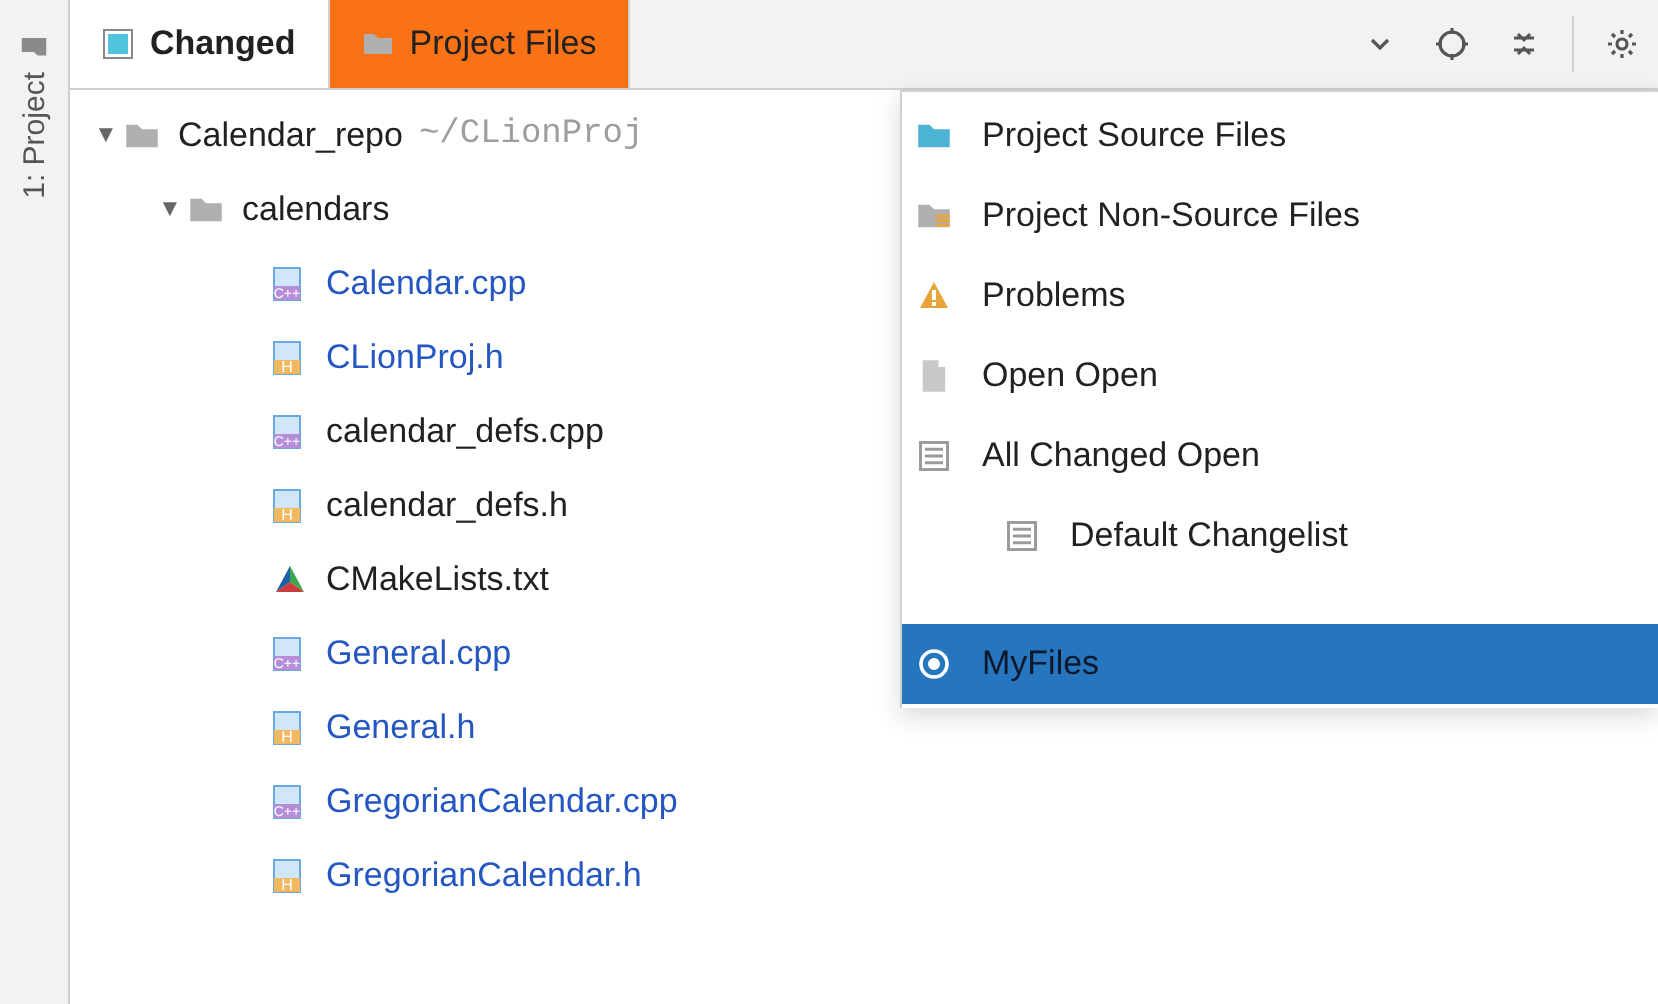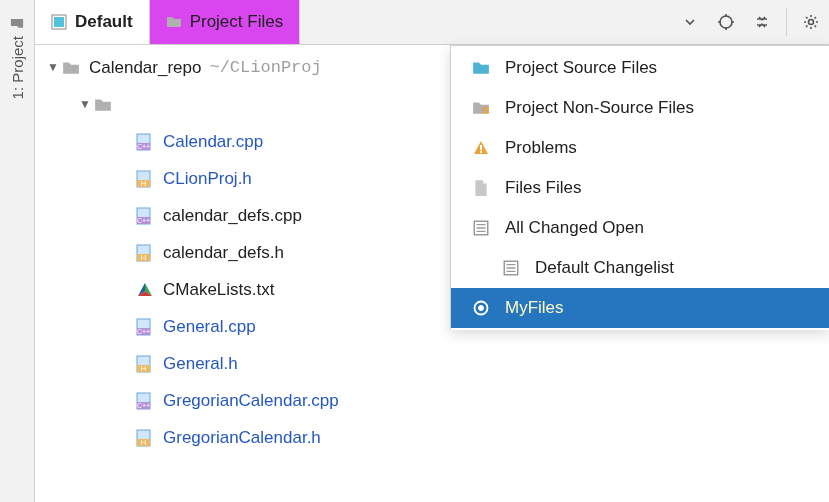--- a/index.html
+++ b/index.html
@@ -53,21 +53,21 @@
     align-items: center;
     background: #f2f2f2;
   }
   .tab {
     height: 100%;
     display: flex;
     align-items: center;
     gap: 8px;
     padding: 0 16px;
     border-right: 1px solid #d0d0d0;
-    background: #d946ef;
+    background: #f97316;
     cursor: pointer;
   }
   .tab.active {
     background: #ffffff;
     font-weight: 600;
   }
   .spacer { flex: 1; }
   .header-btn {
     width: 32px; height: 32px;
     display: flex; align-items: center; justify-content: center;
@@ -118,28 +118,29 @@
     background: #fff;
     border-top: 1px solid #d0d0d0;
     border-left: 1px solid #d0d0d0;
     box-shadow: 0 4px 12px rgba(0,0,0,.15);
     padding: 2px 0;
   }
   .popup-item {
     height: 40px;
     display: flex;
     align-items: center;
-    padding: 0 20px;
+    padding: 0 6px;
     gap: 12px;
     cursor: pointer;
   }
   .popup-item.indent { padding-left: 50px; gap: 12px; }
   .popup-item.selected {
     background: #2675bf;
-    color: #fef9c3;
+    color: #0f172a;
+    margin-top: 24px;
   }
   .popup-item.selected svg circle,
   .popup-item.selected svg path { stroke: #fff; }
 
   svg { display: block; }
 </style>
 </head>
 <body>
 
 <div class="tool-window-strip">
@@ -152,21 +153,21 @@
 </div>
 
 <div class="panel">
 
   <div class="panel-header">
     <div class="tab active">
       <svg width="16" height="16" viewBox="0 0 16 16">
           <rect x="1" y="1" width="14" height="14" fill="none" stroke="#888"></rect>
           <rect x="3" y="3" width="10" height="10" fill="#52c3df"></rect>
         </svg>
-      <span>Default</span>
+      <span>Changed</span>
     </div>
     <div class="tab">
       <svg width="16" height="16" viewBox="0 0 16 16">
           <path fill="#b0b0b0" d="M1 3h5l2 2h7v8H1z"></path>
         </svg>
       <span>Project Files</span>
     </div>
     <div class="spacer"></div>
     <div class="header-btn">
       <svg width="14" height="14" viewBox="0 0 14 14">
@@ -206,20 +207,21 @@
       <span class="hint">~/CLionProj</span>
     </div>
     <div class="tree-row">
       <span class="tree-indent" style="width:42px"></span>
       <span class="chevron">▼</span>
       <span class="icon">
         <svg width="18" height="18" viewBox="0 0 16 16">
             <path fill="#b0b0b0" d="M1 3h5l2 2h7v8H1z"></path>
           </svg>
       </span>
+      <span class="file-name">calendars</span>
     </div>
     <div id="file-rows">
         <div class="tree-row">
           <span class="tree-indent" style="width:100px"></span>
           <span class="icon">
             <svg width="18" height="18" viewBox="0 0 18 18">
               <rect x="1" y="1" width="13" height="16" fill="#cfe6fb" stroke="#6aa8de"></rect>
               <rect x="1" y="10" width="13" height="7" fill="#b68dd9"></rect>
               <text x="7.5" y="16" font-size="7" text-anchor="middle" fill="#fff" font-family="Arial">C++</text>
             </svg>
@@ -349,21 +351,21 @@
         </span>
         <span>Problems</span>
       </div>
       <div class="popup-item">
         <span class="icon">
           <svg width="18" height="18" viewBox="0 0 16 16">
             <path fill="#c8c8c8" d="M3 1h7l3 3v11H3z"></path>
             <path fill="#fff" d="M10 1v3h3"></path>
           </svg>
         </span>
-        <span>Files Files</span>
+        <span>Open Open</span>
       </div>
       <div class="popup-item">
         <span class="icon">
           <svg width="18" height="18" viewBox="0 0 16 16">
             <rect x="2" y="2" width="12" height="12" fill="none" stroke="#9a9a9a" stroke-width="1.3"></rect>
             <path d="M4 5h8M4 8h8M4 11h8" stroke="#9a9a9a" stroke-width="1.3"></path>
           </svg>
         </span>
         <span>All Changed Open</span>
       </div>

